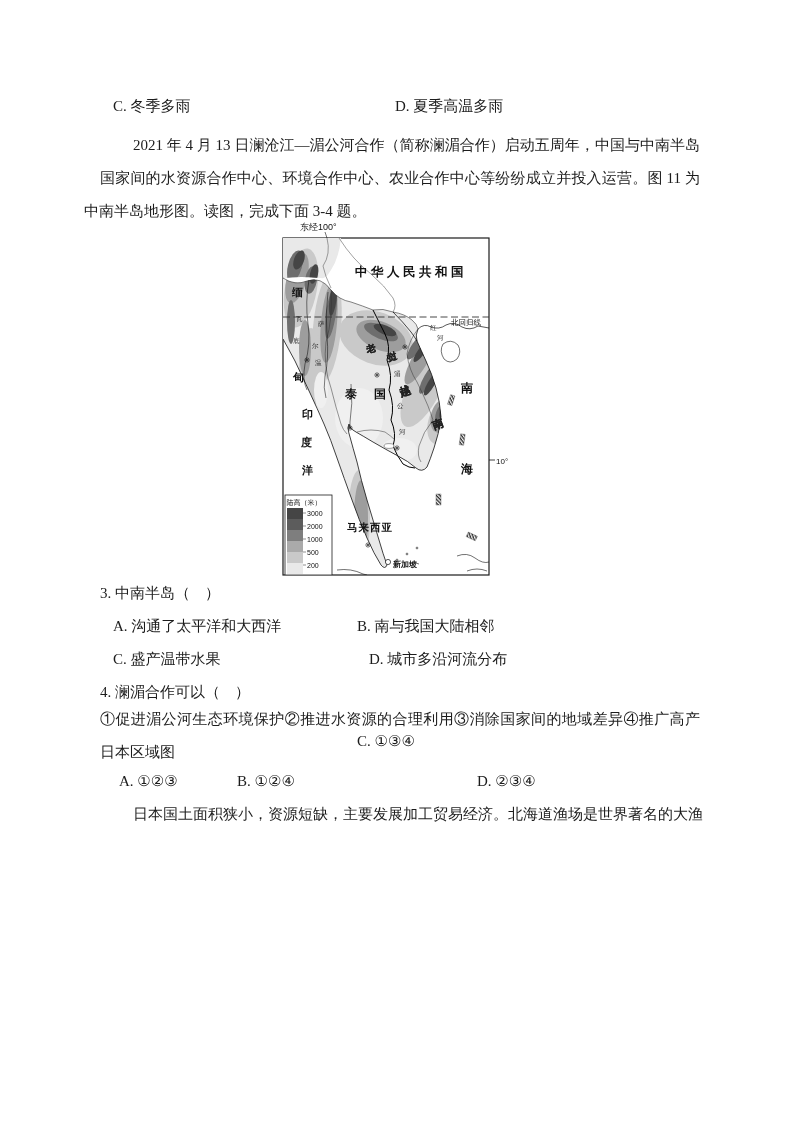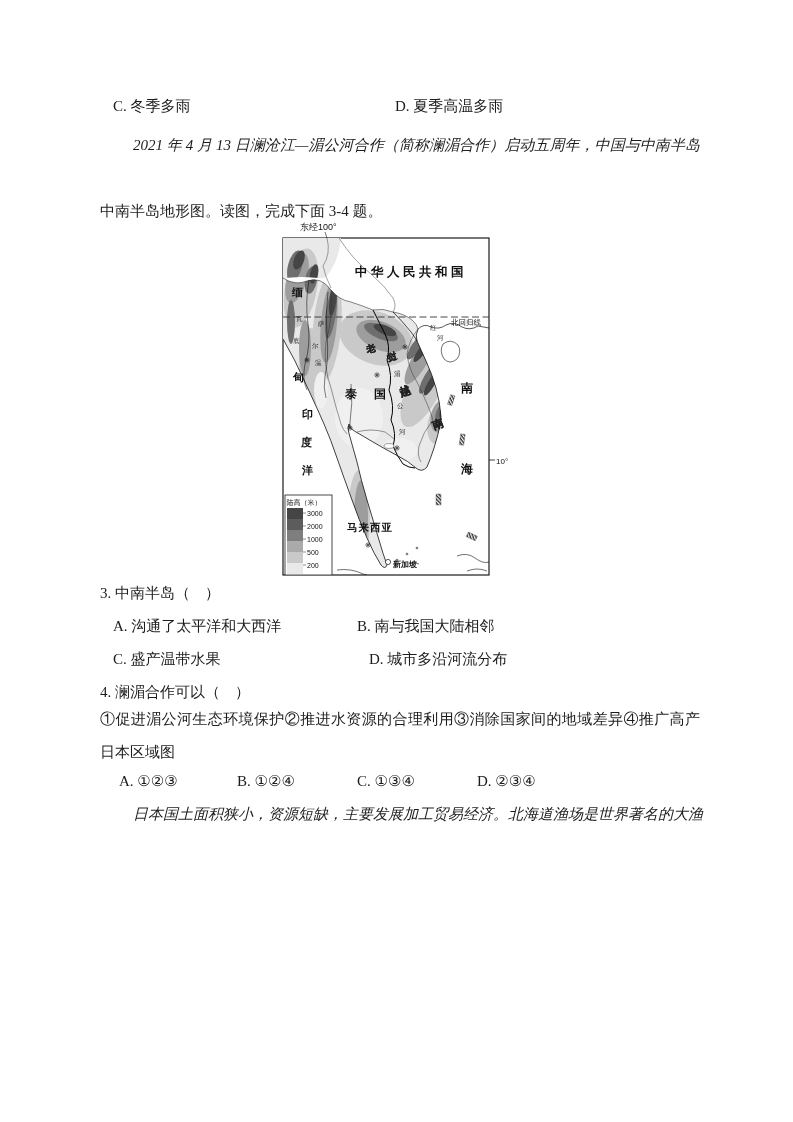--- a/index.html
+++ b/index.html
@@ -7,36 +7,37 @@
     position:relative;width:793px;height:1122px;background:#ffffff;
     font-family:"Liberation Serif","DejaVu Serif",serif;
     color:#1c1c1c;font-size:15px;line-height:1.15;
     overflow:hidden;
   }
   .t{position:absolute;white-space:pre;}
   .jline{
     position:absolute;left:100px;width:600px;
     text-align:justify;text-align-last:justify;white-space:nowrap;
   }
-  .indent{text-indent:33px;font-style:italic;}
+  .indent{text-indent:33px;}
   svg{position:absolute;}
   svg text{font-family:"Liberation Sans","DejaVu Sans",sans-serif;fill:#111;}
   .maplbl{font-weight:bold;}
   .tiny{font-size:6.5px;fill:#222;font-weight:normal;}
 </style>
 </head>
 <body>
 
 <div class="page">
 
   <span class="t" style="left:113px;top:98px">C. 冬季多雨</span>
   <span class="t" style="left:395px;top:98px">D. 夏季高温多雨</span>
 
   <div class="jline indent" style="top:137px">2021 年 4 月 13 日澜沧江—湄公河合作（简称澜湄合作）启动五周年，中国与中南半岛</div>
-  <span class="t" style="left:100px;top:203px">中南半岛地形图。读图，完成下面 3-4 题。</span>
+  <div class="jline" style="top:170px">国家间的水资源合作中心、环境合作中心、农业合作中心等纷纷成立并投入运营。图 11 为</div>
+  <span class="t" style="left:84px;top:203px">中南半岛地形图。读图，完成下面 3-4 题。</span>
 
   <svg style="left:281px;top:218px" width="235" height="360" viewBox="0 0 235 360">
     <defs>
       <clipPath id="frameClip">
           <rect x="2" y="20" width="206" height="337"></rect>
         </clipPath>
       <clipPath id="landClip">
         <path d="M2,60 Q14,68 26,63 Q40,58 50,72 Q58,82 70,84 Q82,88 92,92 Q102,90 112,94 Q124,96 131,102 Q136,106 137,111
                  Q134,117 136,123 Q140,132 145,143 Q151,156 155,170 Q159,184 160,199 Q158,216 153,230 Q149,242 146,249
                  Q141,255 135,250 Q127,243 117,238 Q104,231 92,224 Q82,218 75,214 Q68,210 68,206
@@ -244,18 +245,18 @@
   <span class="t" style="left:113px;top:618px">A. 沟通了太平洋和大西洋</span>
   <span class="t" style="left:357px;top:618px">B. 南与我国大陆相邻</span>
   <span class="t" style="left:113px;top:651px">C. 盛产温带水果</span>
   <span class="t" style="left:369px;top:651px">D. 城市多沿河流分布</span>
 
   <span class="t" style="left:100px;top:684px">4. 澜湄合作可以（　）</span>
   <div class="jline" style="top:711px">①促进湄公河生态环境保护②推进水资源的合理利用③消除国家间的地域差异④推广高产</div>
   <span class="t" style="left:100px;top:744px">日本区域图</span>
   <span class="t" style="left:119px;top:773px">A. ①②③</span>
   <span class="t" style="left:237px;top:773px">B. ①②④</span>
-  <span class="t" style="left:357px;top:773px">C. ①③④</span>
+  <span class="t" style="left:357px;top:733px">C. ①③④</span>
   <span class="t" style="left:477px;top:773px">D. ②③④</span>
 
   <div class="jline indent" style="top:806px">日本国土面积狭小，资源短缺，主要发展加工贸易经济。北海道渔场是世界著名的大渔</div>
 
 </div>
 
 </body></html>

